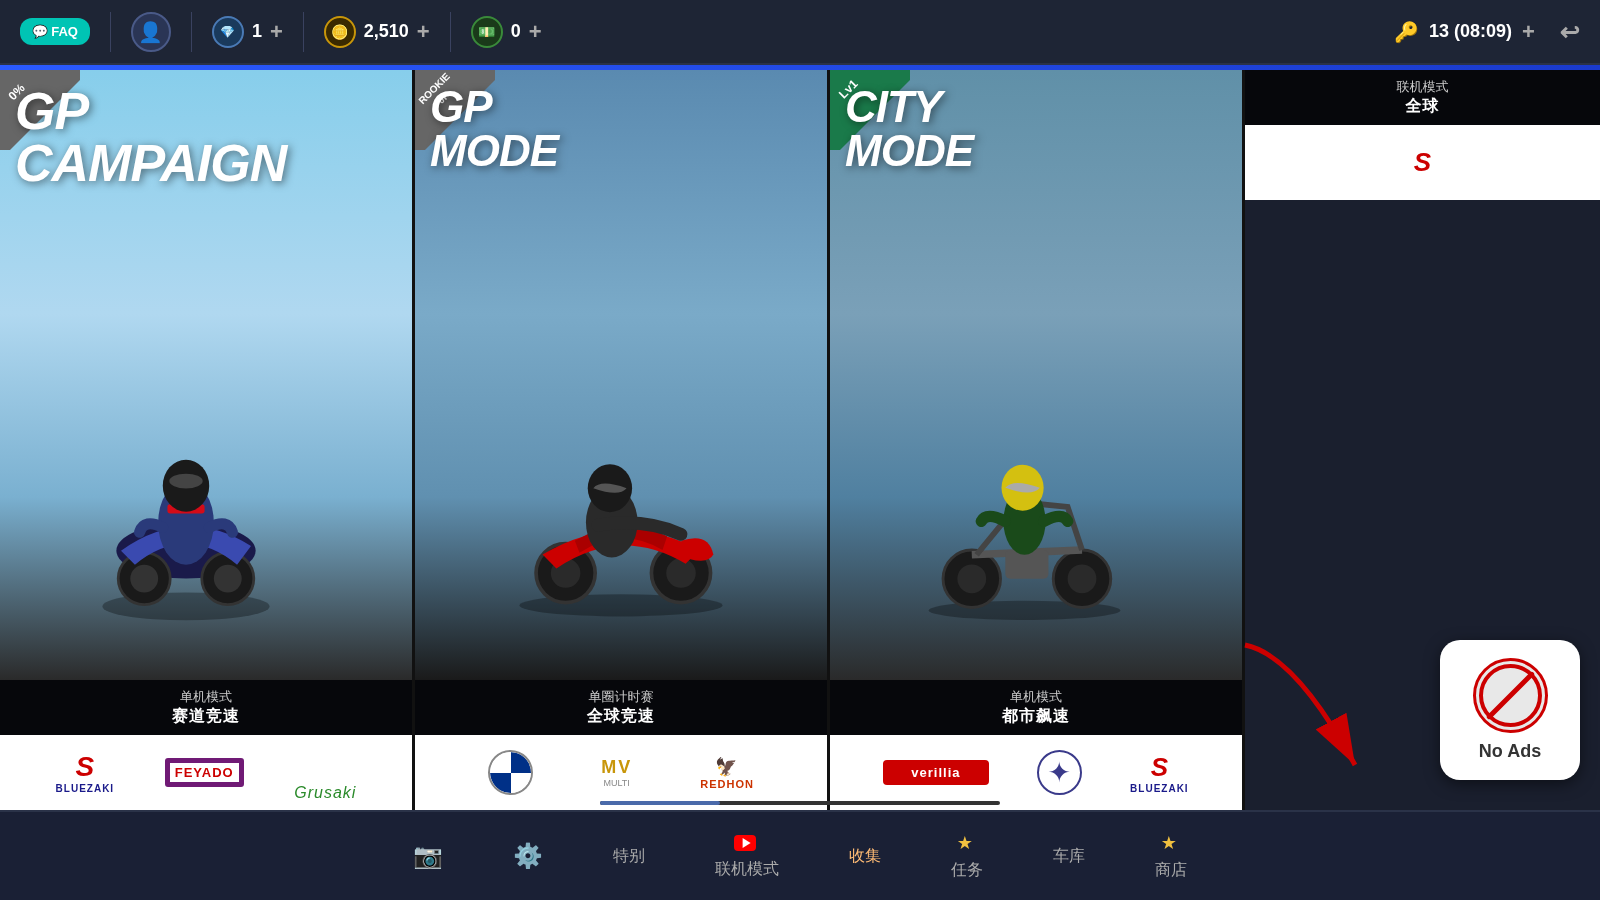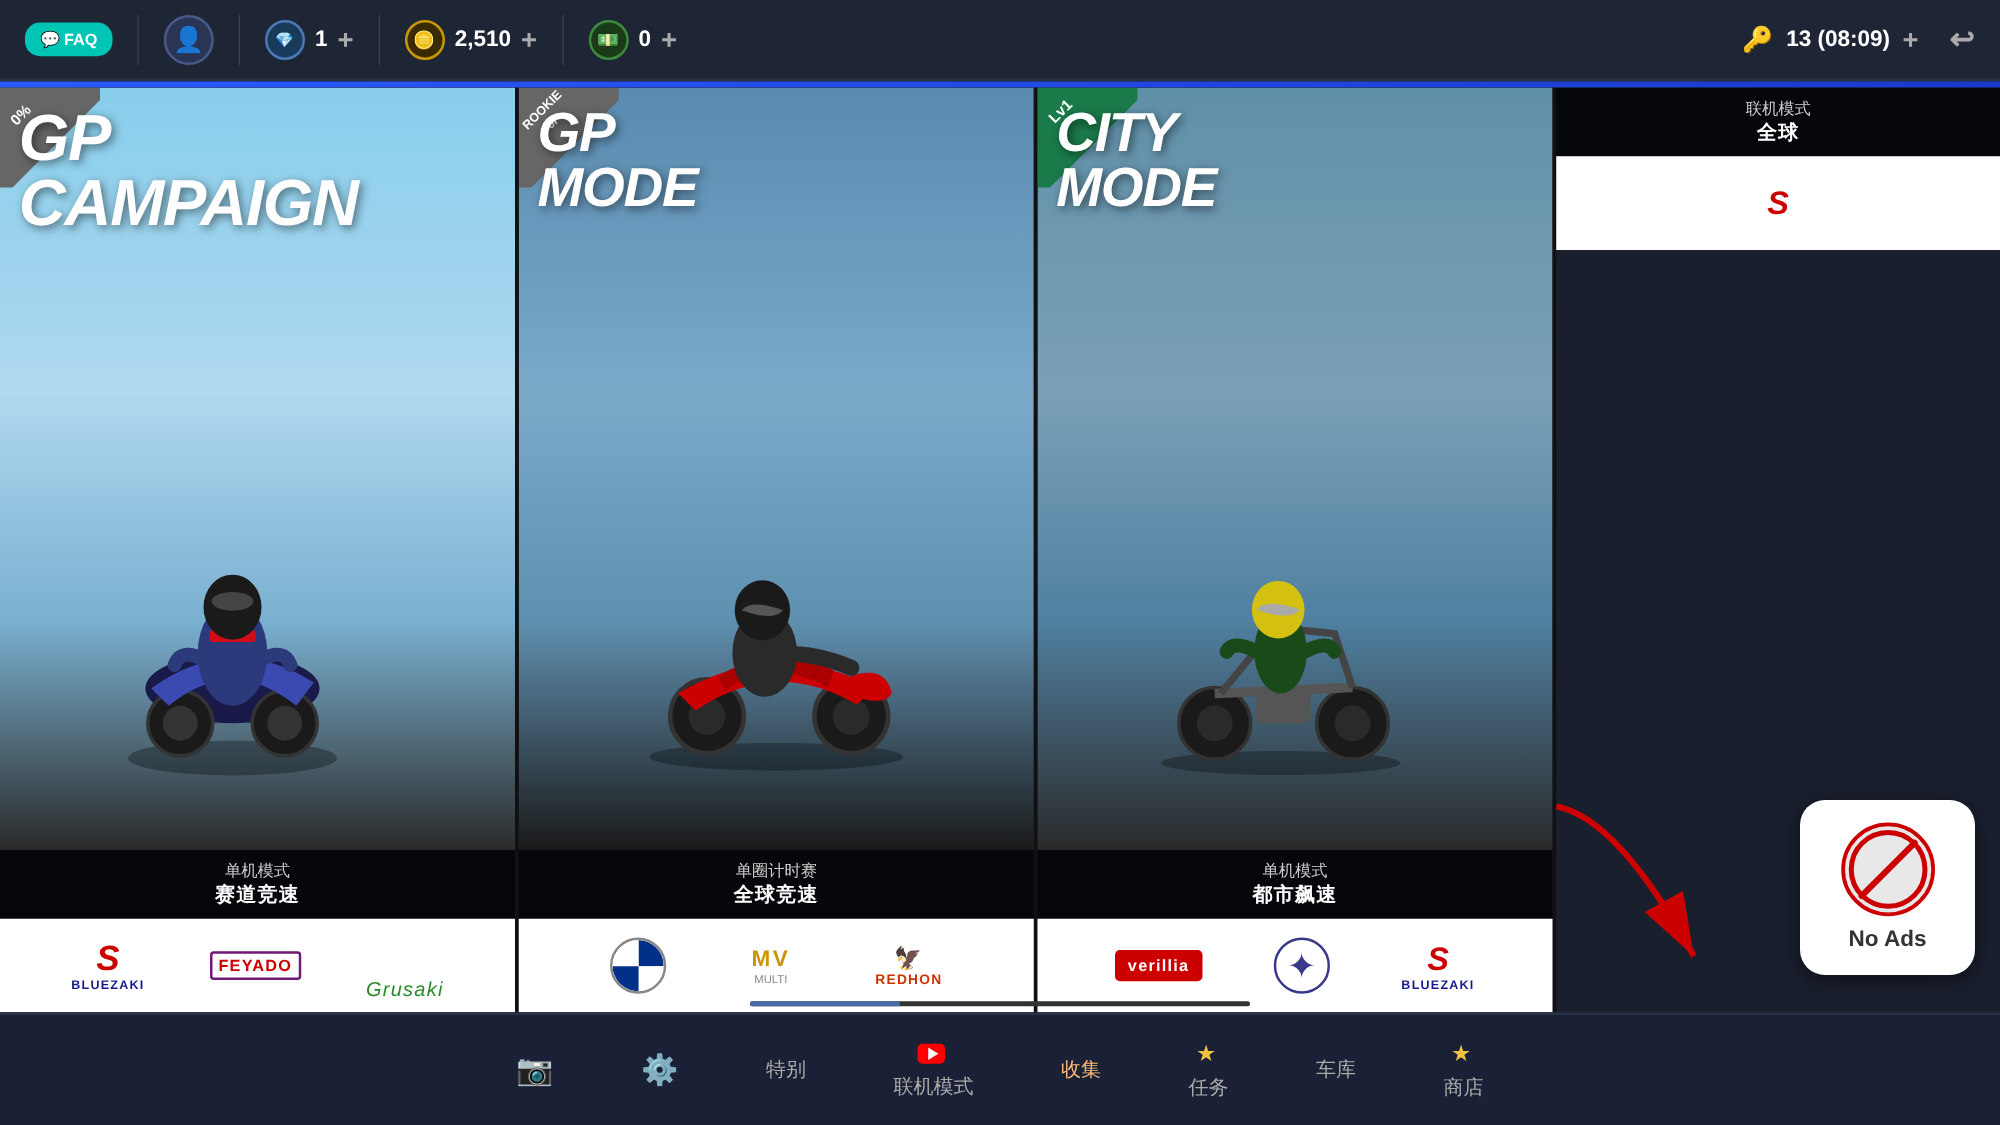--- a/index.html
+++ b/index.html
@@ -598,21 +598,21 @@
     </div>
     <div class="card-sponsors">
       <div class="sponsor-logo">
         <div class="logo-bluezaki">
           <div style="color:#cc0000;font-size:28px;font-weight:900;font-style:italic;">S</div>
           <div style="color:#1a1a8a;font-size:10px;font-weight:900;letter-spacing:1px;">BLUEZAKI</div>
         </div>
       </div>
       <div class="sponsor-logo">
         <div style="display:flex;flex-direction:column;align-items:center;">
-          <div style="color:#cc0000;font-size:13px;font-weight:900;border:2px solid #701a75;padding:2px 5px;border-radius:3px;letter-spacing:1px;text-align:center;">FEYADO</div>
+          <div style="color:#cc0000;font-size:13px;font-weight:900;border:5px solid #701a75;padding:2px 5px;border-radius:3px;letter-spacing:1px;text-align:center;">FEYADO</div>
         </div>
       </div>
       <div class="sponsor-logo">
         <div style="color:#2a8a2a;font-size:16px;font-weight:400;font-style:italic;letter-spacing:1px;margin-top:40px;">Grusaki</div>
       </div>
     </div>
   </div>
 
   <div class="mode-card">
     <div class="card-image-area">
@@ -710,21 +710,21 @@
           <path d="M 140 165 Q 160 155 165 165" stroke="#1a4a1a" stroke-width="12" fill="none" stroke-linecap="round"></path>
         </svg>
       </div>
     </div>
     <div class="card-info">
       <div class="card-mode-type">单机模式</div>
       <div class="card-mode-name">都市飙速</div>
     </div>
     <div class="card-sponsors">
       <div class="sponsor-logo">
-        <div style="background:#cc0000;color:white;font-size:13px;font-weight:bold;padding:5px 10px;border-radius:4px;letter-spacing:1px;">verillia</div>
+        <div style="background:#cc0000;color:white;font-size:13px;font-weight:bold;padding:5px 28px;border-radius:4px;letter-spacing:1px;">verillia</div>
       </div>
       <div class="sponsor-logo">
         <div class="sponsor-yokoma">
           <span class="sponsor-yokoma-star">✦</span>
         </div>
       </div>
       <div class="sponsor-logo">
         <div class="logo-bluezaki">
           <div style="color:#cc0000;font-size:26px;font-weight:900;font-style:italic;">S</div>
           <div style="color:#1a1a8a;font-size:10px;font-weight:900;letter-spacing:1px;">BLUEZAKI</div>

